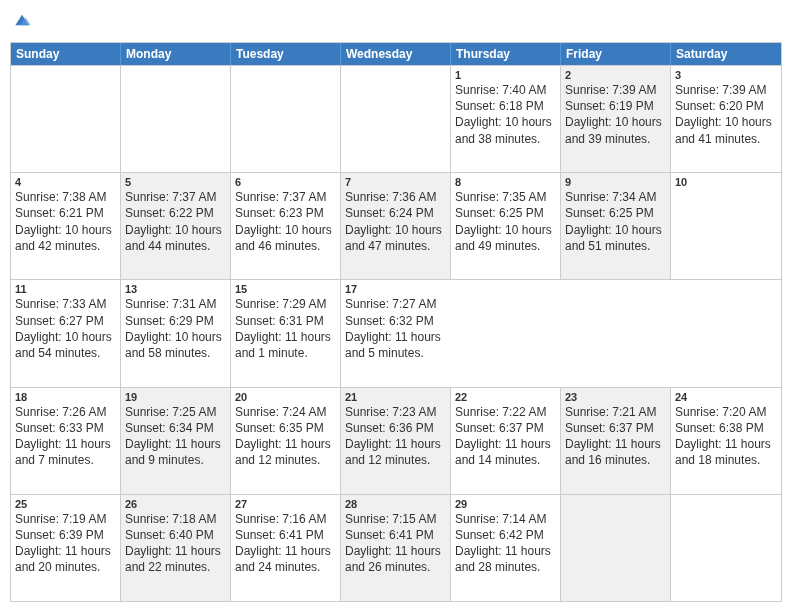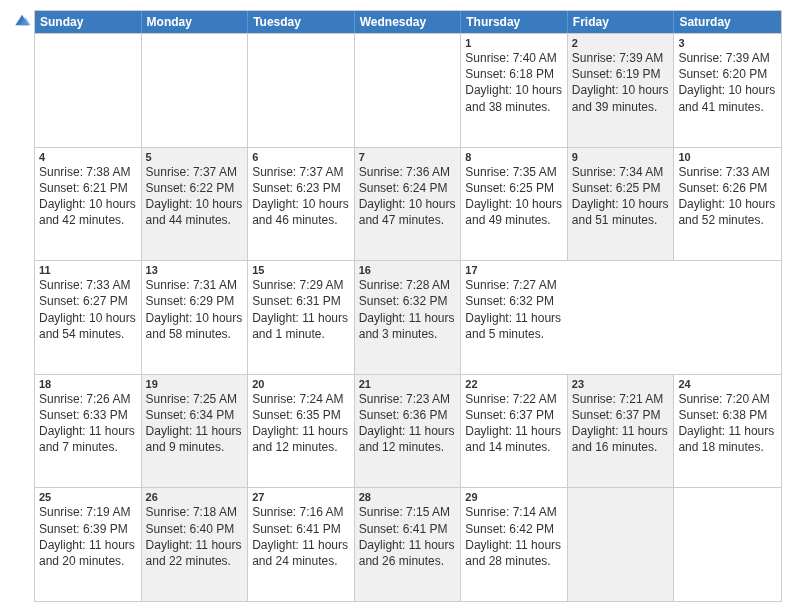--- a/index.html
+++ b/index.html
@@ -8,21 +8,21 @@
       height: 612px;
       font-family: Arial, sans-serif;
       background: #fff;
       overflow: hidden;
     }
     .page {
       width: 792px;
       height: 612px;
       padding: 10px;
       display: flex;
-      flex-direction: row;
+      flex-direction: column;
     }
     .header {
       display: flex;
       justify-content: space-between;
       align-items: flex-start;
       margin-bottom: 8px;
     }
     .logo {
       display: flex;
       align-items: center;
@@ -190,49 +190,40 @@
 Daylight: 10 hours and 49 minutes.</div>
           </div>
           <div class="cal-cell shaded">
             <div class="day-num">9</div>
             <div class="day-info">Sunrise: 7:34 AM
 Sunset: 6:25 PM
 Daylight: 10 hours and 51 minutes.</div>
           </div>
           <div class="cal-cell">
             <div class="day-num">10</div>
-            <div class="day-info">Sunrise: 7:33 AM
-Sunset: 6:26 PM
-Daylight: 10 hours and 52 minutes.</div>
           </div>
         </div>
         <div class="cal-row">
           <div class="cal-cell">
             <div class="day-num">11</div>
             <div class="day-info">Sunrise: 7:33 AM
 Sunset: 6:27 PM
 Daylight: 10 hours and 54 minutes.</div>
           </div>
           <div class="cal-cell">
             <div class="day-num">13</div>
             <div class="day-info">Sunrise: 7:31 AM
 Sunset: 6:29 PM
 Daylight: 10 hours and 58 minutes.</div>
           </div>
           <div class="cal-cell">
             <div class="day-num">15</div>
             <div class="day-info">Sunrise: 7:29 AM
 Sunset: 6:31 PM
 Daylight: 11 hours and 1 minute.</div>
-          </div>
-          <div class="cal-cell shaded">
-            <div class="day-num">16</div>
-            <div class="day-info">Sunrise: 7:28 AM
-Sunset: 6:32 PM
-Daylight: 11 hours and 3 minutes.</div>
           </div>
           <div class="cal-cell">
             <div class="day-num">17</div>
             <div class="day-info">Sunrise: 7:27 AM
 Sunset: 6:32 PM
 Daylight: 11 hours and 5 minutes.</div>
           </div>
         </div>
         <div class="cal-row">
           <div class="cal-cell">

